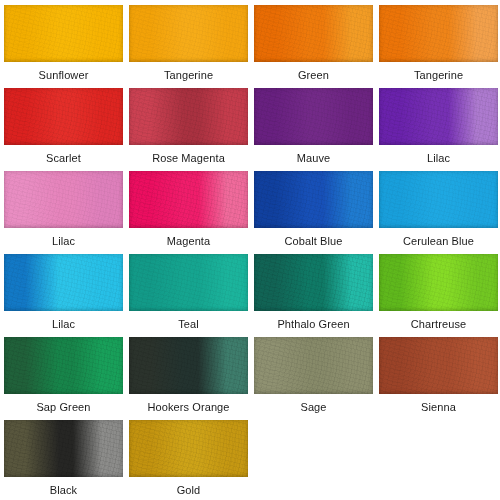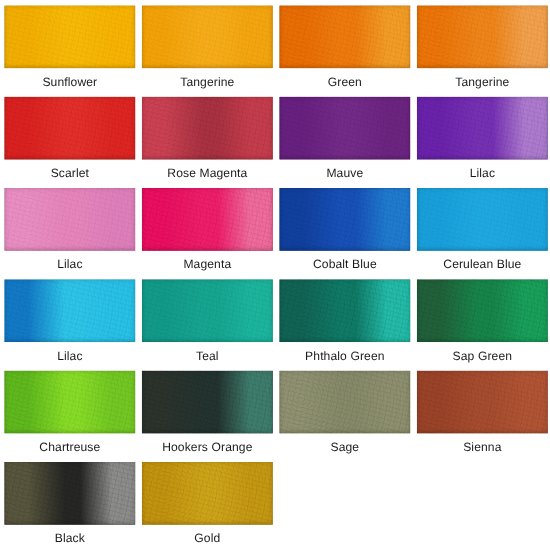--- a/index.html
+++ b/index.html
@@ -231,38 +231,38 @@
         <div class="swatch">
           <div class="base" style="background: rgb(17, 114, 94);"></div>
           <div class="wash" style="background: linear-gradient(90deg, rgb(17, 100, 85) 0%, rgb(17, 100, 85) 18%, rgb(15, 122, 102) 46%, rgb(15, 122, 102) 58%, rgb(35, 187, 168) 82%, rgb(35, 187, 168) 100%);"></div>
           <div class="grain" style="opacity: 0.5;"></div>
           <div class="edge"></div>
         </div>
         <div class="label" style="color: rgb(27, 27, 27);">Phthalo Green</div>
       </div>
       <div class="cell">
         <div class="swatch">
+          <div class="base" style="background: rgb(125, 211, 33);"></div>
+          <div class="wash" style="background: linear-gradient(90deg, rgb(95, 184, 28) 0%, rgb(95, 184, 28) 18%, rgb(134, 219, 38) 46%, rgb(134, 219, 38) 58%, rgb(114, 199, 34) 82%, rgb(114, 199, 34) 100%);"></div>
+          <div class="grain" style="opacity: 0.33;"></div>
+          <div class="edge"></div>
+        </div>
+        <div class="label" style="color: rgb(27, 27, 27);">Chartreuse</div>
+      </div>
+      <div class="cell">
+        <div class="swatch">
           <div class="base" style="background: rgb(24, 136, 74);"></div>
           <div class="wash" style="background: linear-gradient(90deg, rgb(32, 97, 58) 0%, rgb(32, 97, 58) 18%, rgb(23, 133, 74) 46%, rgb(23, 133, 74) 58%, rgb(24, 160, 90) 82%, rgb(24, 160, 90) 100%);"></div>
           <div class="grain" style="opacity: 0.48;"></div>
           <div class="edge"></div>
         </div>
         <div class="label" style="color: rgb(27, 27, 27);">Sap Green</div>
       </div>
       <div class="cell">
         <div class="swatch">
-          <div class="base" style="background: rgb(125, 211, 33);"></div>
-          <div class="wash" style="background: linear-gradient(90deg, rgb(95, 184, 28) 0%, rgb(95, 184, 28) 18%, rgb(134, 219, 38) 46%, rgb(134, 219, 38) 58%, rgb(114, 199, 34) 82%, rgb(114, 199, 34) 100%);"></div>
-          <div class="grain" style="opacity: 0.33;"></div>
-          <div class="edge"></div>
-        </div>
-        <div class="label" style="color: rgb(27, 27, 27);">Chartreuse</div>
-      </div>
-      <div class="cell">
-        <div class="swatch">
           <div class="base" style="background: rgb(39, 51, 44);"></div>
           <div class="wash" style="background: linear-gradient(90deg, rgb(43, 51, 44) 0%, rgb(43, 51, 44) 18%, rgb(35, 51, 47) 46%, rgb(35, 51, 47) 58%, rgb(62, 125, 108) 82%, rgb(62, 125, 108) 100%);"></div>
           <div class="grain" style="opacity: 0.55;"></div>
           <div class="edge"></div>
         </div>
         <div class="label" style="color: rgb(27, 27, 27);">Hookers Orange</div>
       </div>
       <div class="cell">
         <div class="swatch">
           <div class="base" style="background: rgb(138, 140, 108);"></div>

